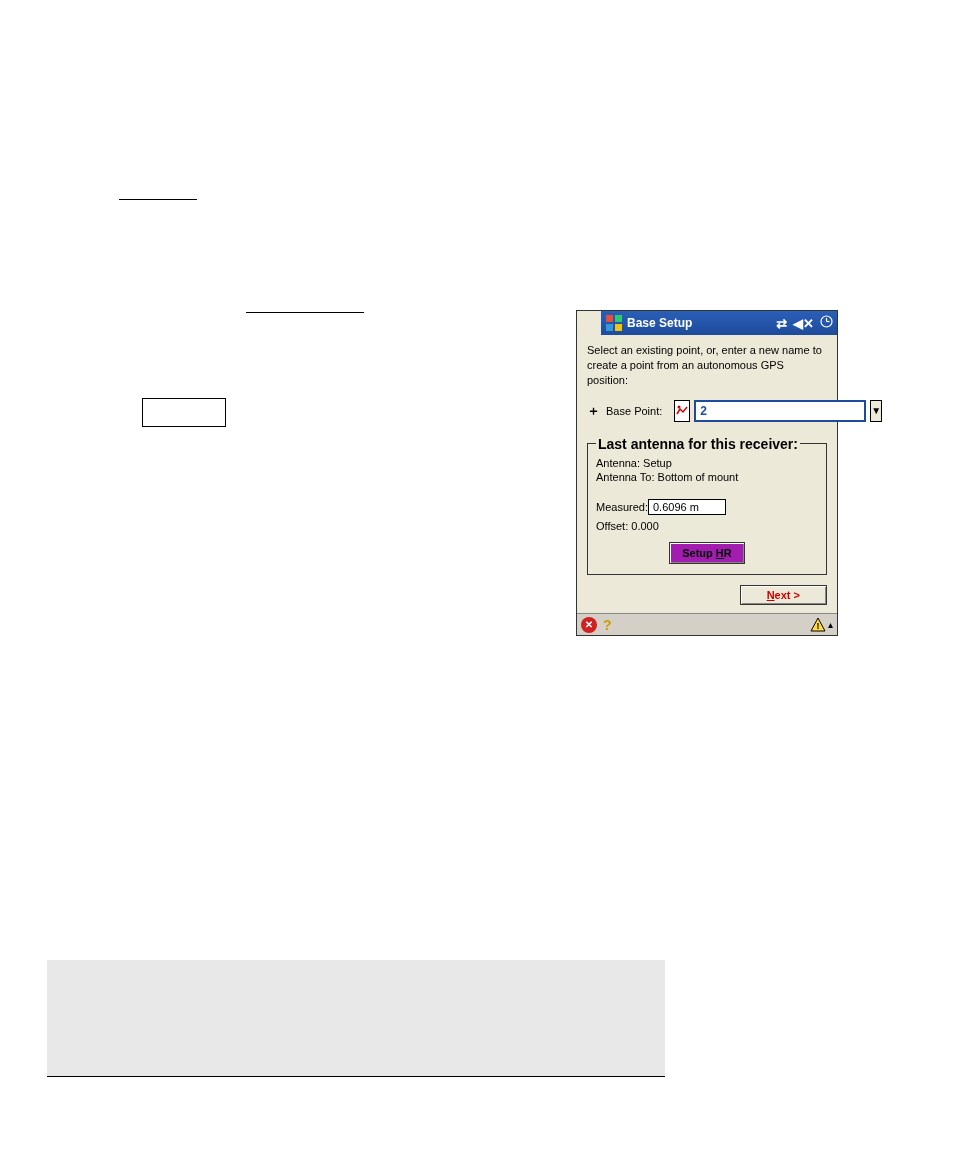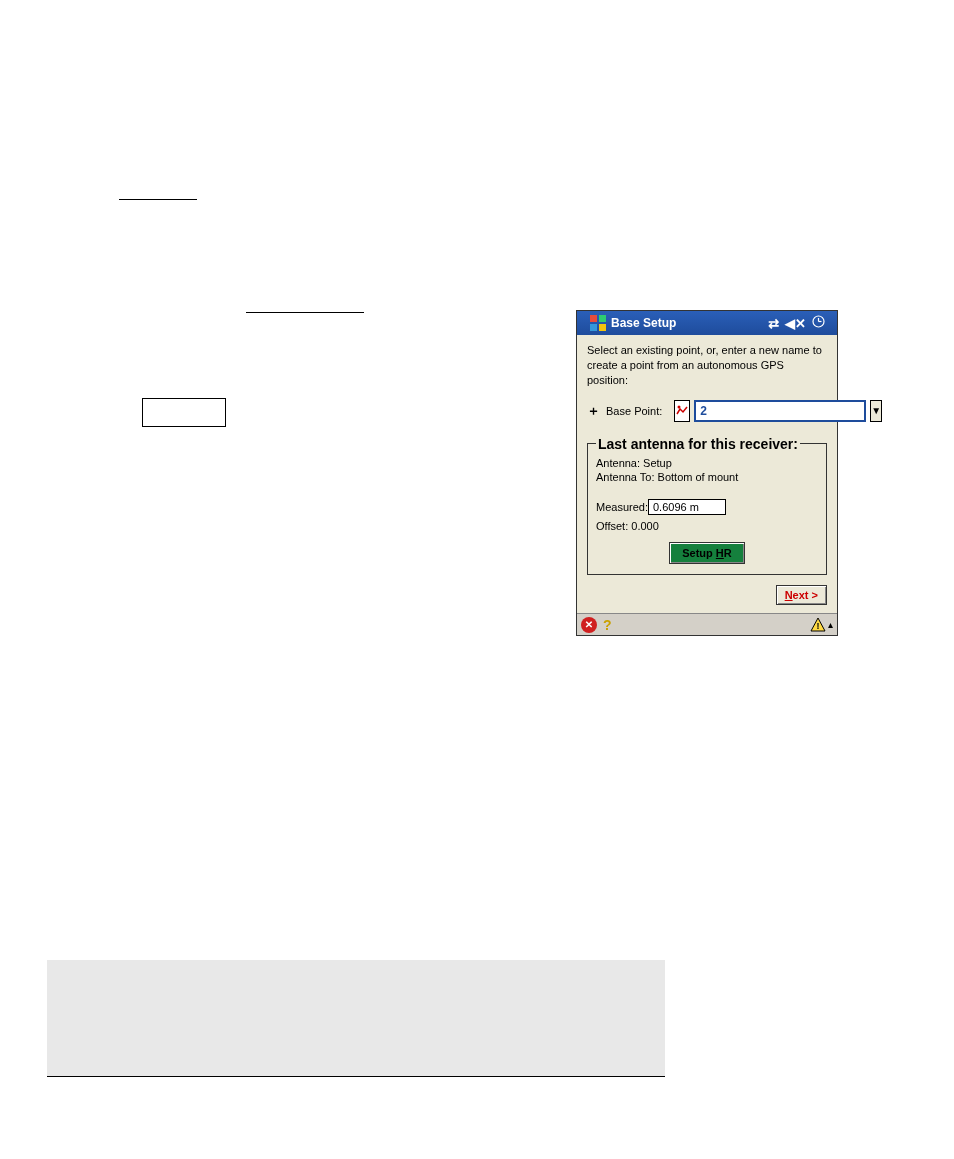--- a/index.html
+++ b/index.html
@@ -19,23 +19,24 @@
       width: 262px;
       border: 1px solid #333;
       background: #ece9d8;
     }
     .titlebar {
       background: linear-gradient(to bottom, #2a5fb8, #1e4c9c);
       color: #fff;
       height: 24px;
       display: flex;
       align-items: center;
-      padding: 0 12px;
+      padding: 0 4px;
       font-size: 12px;
       font-weight: bold;
+      margin-left: 24px;
     }
     .win-logo {
       width: 18px;
       height: 18px;
       margin-right: 4px;
       flex-shrink: 0;
     }
     .win-logo svg { width: 100%; height: 100%; }
     .titlebar-title { flex: 1; }
     .titlebar-icons {
@@ -125,38 +126,38 @@
       background: #fff;
       font-size: 11px;
       padding: 0 4px;
     }
     .setup-hr-row {
       display: flex;
       justify-content: center;
       margin-top: 8px;
     }
     .setup-hr-btn {
-      background: #15803d;
+      background: #a21caf;
       border: 1px solid #333;
       box-shadow: inset 1px 1px 0 #fff, inset -1px -1px 0 #888;
       padding: 4px 12px;
       font-size: 11px;
       font-weight: bold;
       font-family: Tahoma, Arial, sans-serif;
     }
     .next-row {
       display: flex;
       justify-content: flex-end;
       padding: 0 0 4px 0;
     }
     .next-btn {
       background: #ece9d8;
       border: 1px solid #333;
       box-shadow: inset 1px 1px 0 #fff, inset -1px -1px 0 #888;
-      padding: 3px 8px;
+      padding: 3px 26px;
       font-size: 11px;
       font-weight: bold;
       color: #c00;
       font-family: Tahoma, Arial, sans-serif;
     }
     .bottom-bar {
       background: #d4d0c8;
       border-top: 1px solid #888;
       height: 22px;
       display: flex;

